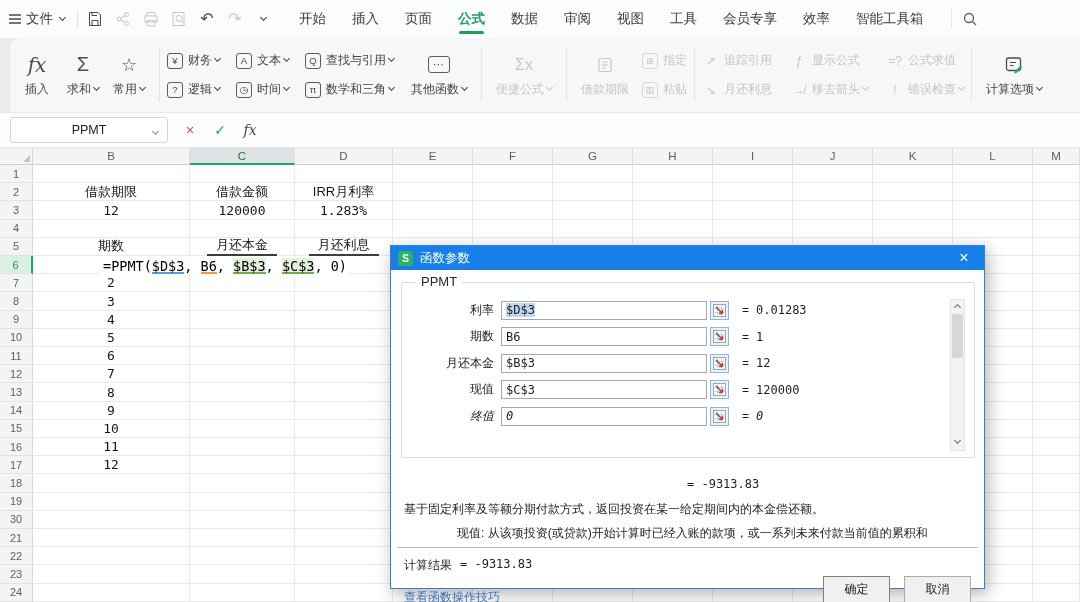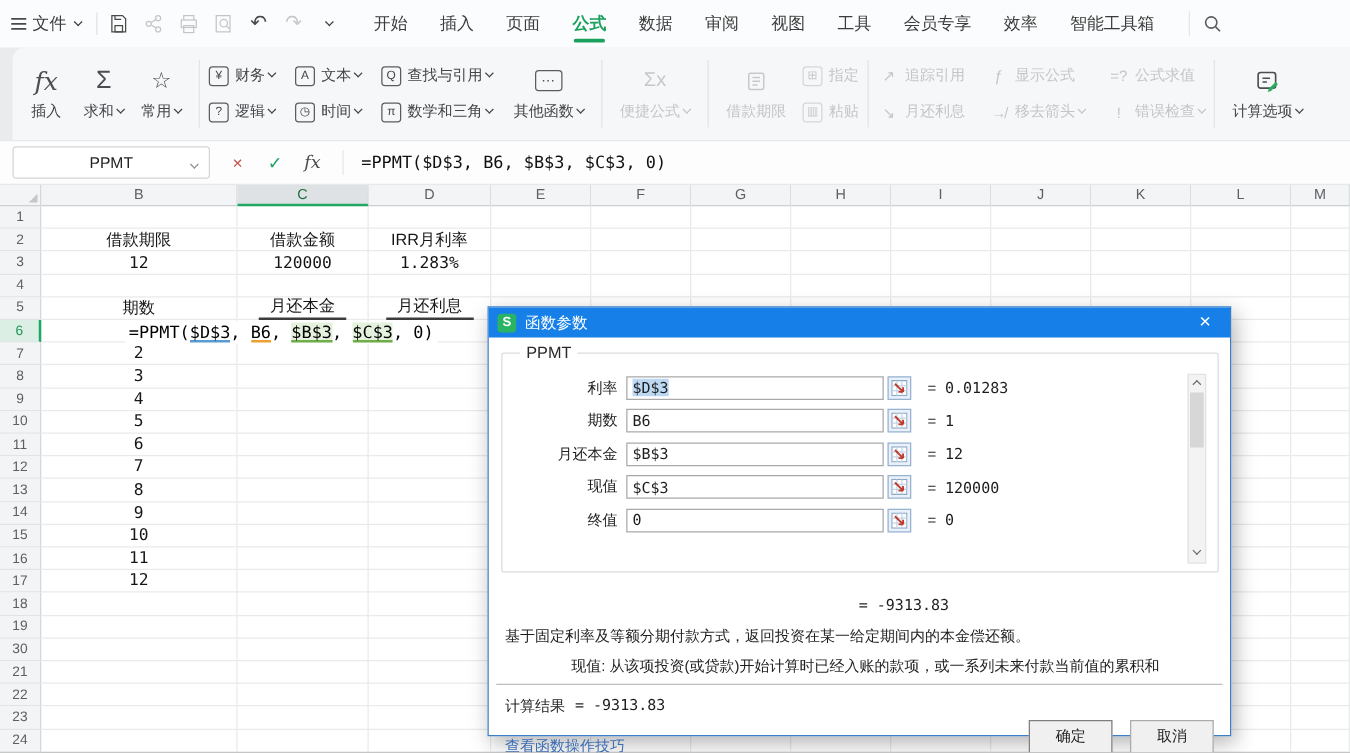--- a/index.html
+++ b/index.html
@@ -343,21 +343,20 @@
   <div class="fbar">
     <div class="namebox">
       <span>PPMT</span>
       <span class="chev"></span>
     </div>
     <div class="fbtns">
       <span class="fbtn cancel">×</span>
       <span class="fbtn enter">✓</span>
       <span class="fbtn fx">fx</span>
     </div>
-    <div class="fcontent mono">=PPMT($D$3, B6, $B$3, $C$3, 0)</div>
   </div>
 
   <div class="grid">
     <div class="ghead">
         <div class="corner"></div>
         <div class="colh" style="width: 157px;">B</div>
         <div class="colh selc" style="width: 105px;">C</div>
         <div class="colh" style="width: 98px;">D</div>
         <div class="colh" style="width: 80px;">E</div>
         <div class="colh" style="width: 80px;">F</div>
@@ -855,21 +854,21 @@
             <span class="fpick">
               <svg width="13" height="13" viewBox="0 0 13 13">
                 <rect x="0.5" y="0.5" width="12" height="12" fill="#fff" stroke="#89a7c6"></rect>
                 <path d="M0.5 4.5h12M0.5 8.5h12M4.5 0.5v12M8.5 0.5v12" stroke="#c3d4e6" stroke-width="1"></path>
                 <path d="M3 3l6.5 6.5M9.5 9.5V5.8M9.5 9.5H5.8" stroke="#c0392b" stroke-width="1.5" fill="none"></path>
               </svg>
             </span>
             <span class="feq">=</span>
             <span class="fres">120000</span>
           </div>
-          <div class="frow" style="top: 122px;">
+          <div class="frow" style="top: 122px; font-style: italic;">
             <span class="flabel">终值</span>
             <span class="finput">
               <span>0</span>
             </span>
             <span class="fpick">
               <svg width="13" height="13" viewBox="0 0 13 13">
                 <rect x="0.5" y="0.5" width="12" height="12" fill="#fff" stroke="#89a7c6"></rect>
                 <path d="M0.5 4.5h12M0.5 8.5h12M4.5 0.5v12M8.5 0.5v12" stroke="#c3d4e6" stroke-width="1"></path>
                 <path d="M3 3l6.5 6.5M9.5 9.5V5.8M9.5 9.5H5.8" stroke="#c0392b" stroke-width="1.5" fill="none"></path>
               </svg>

